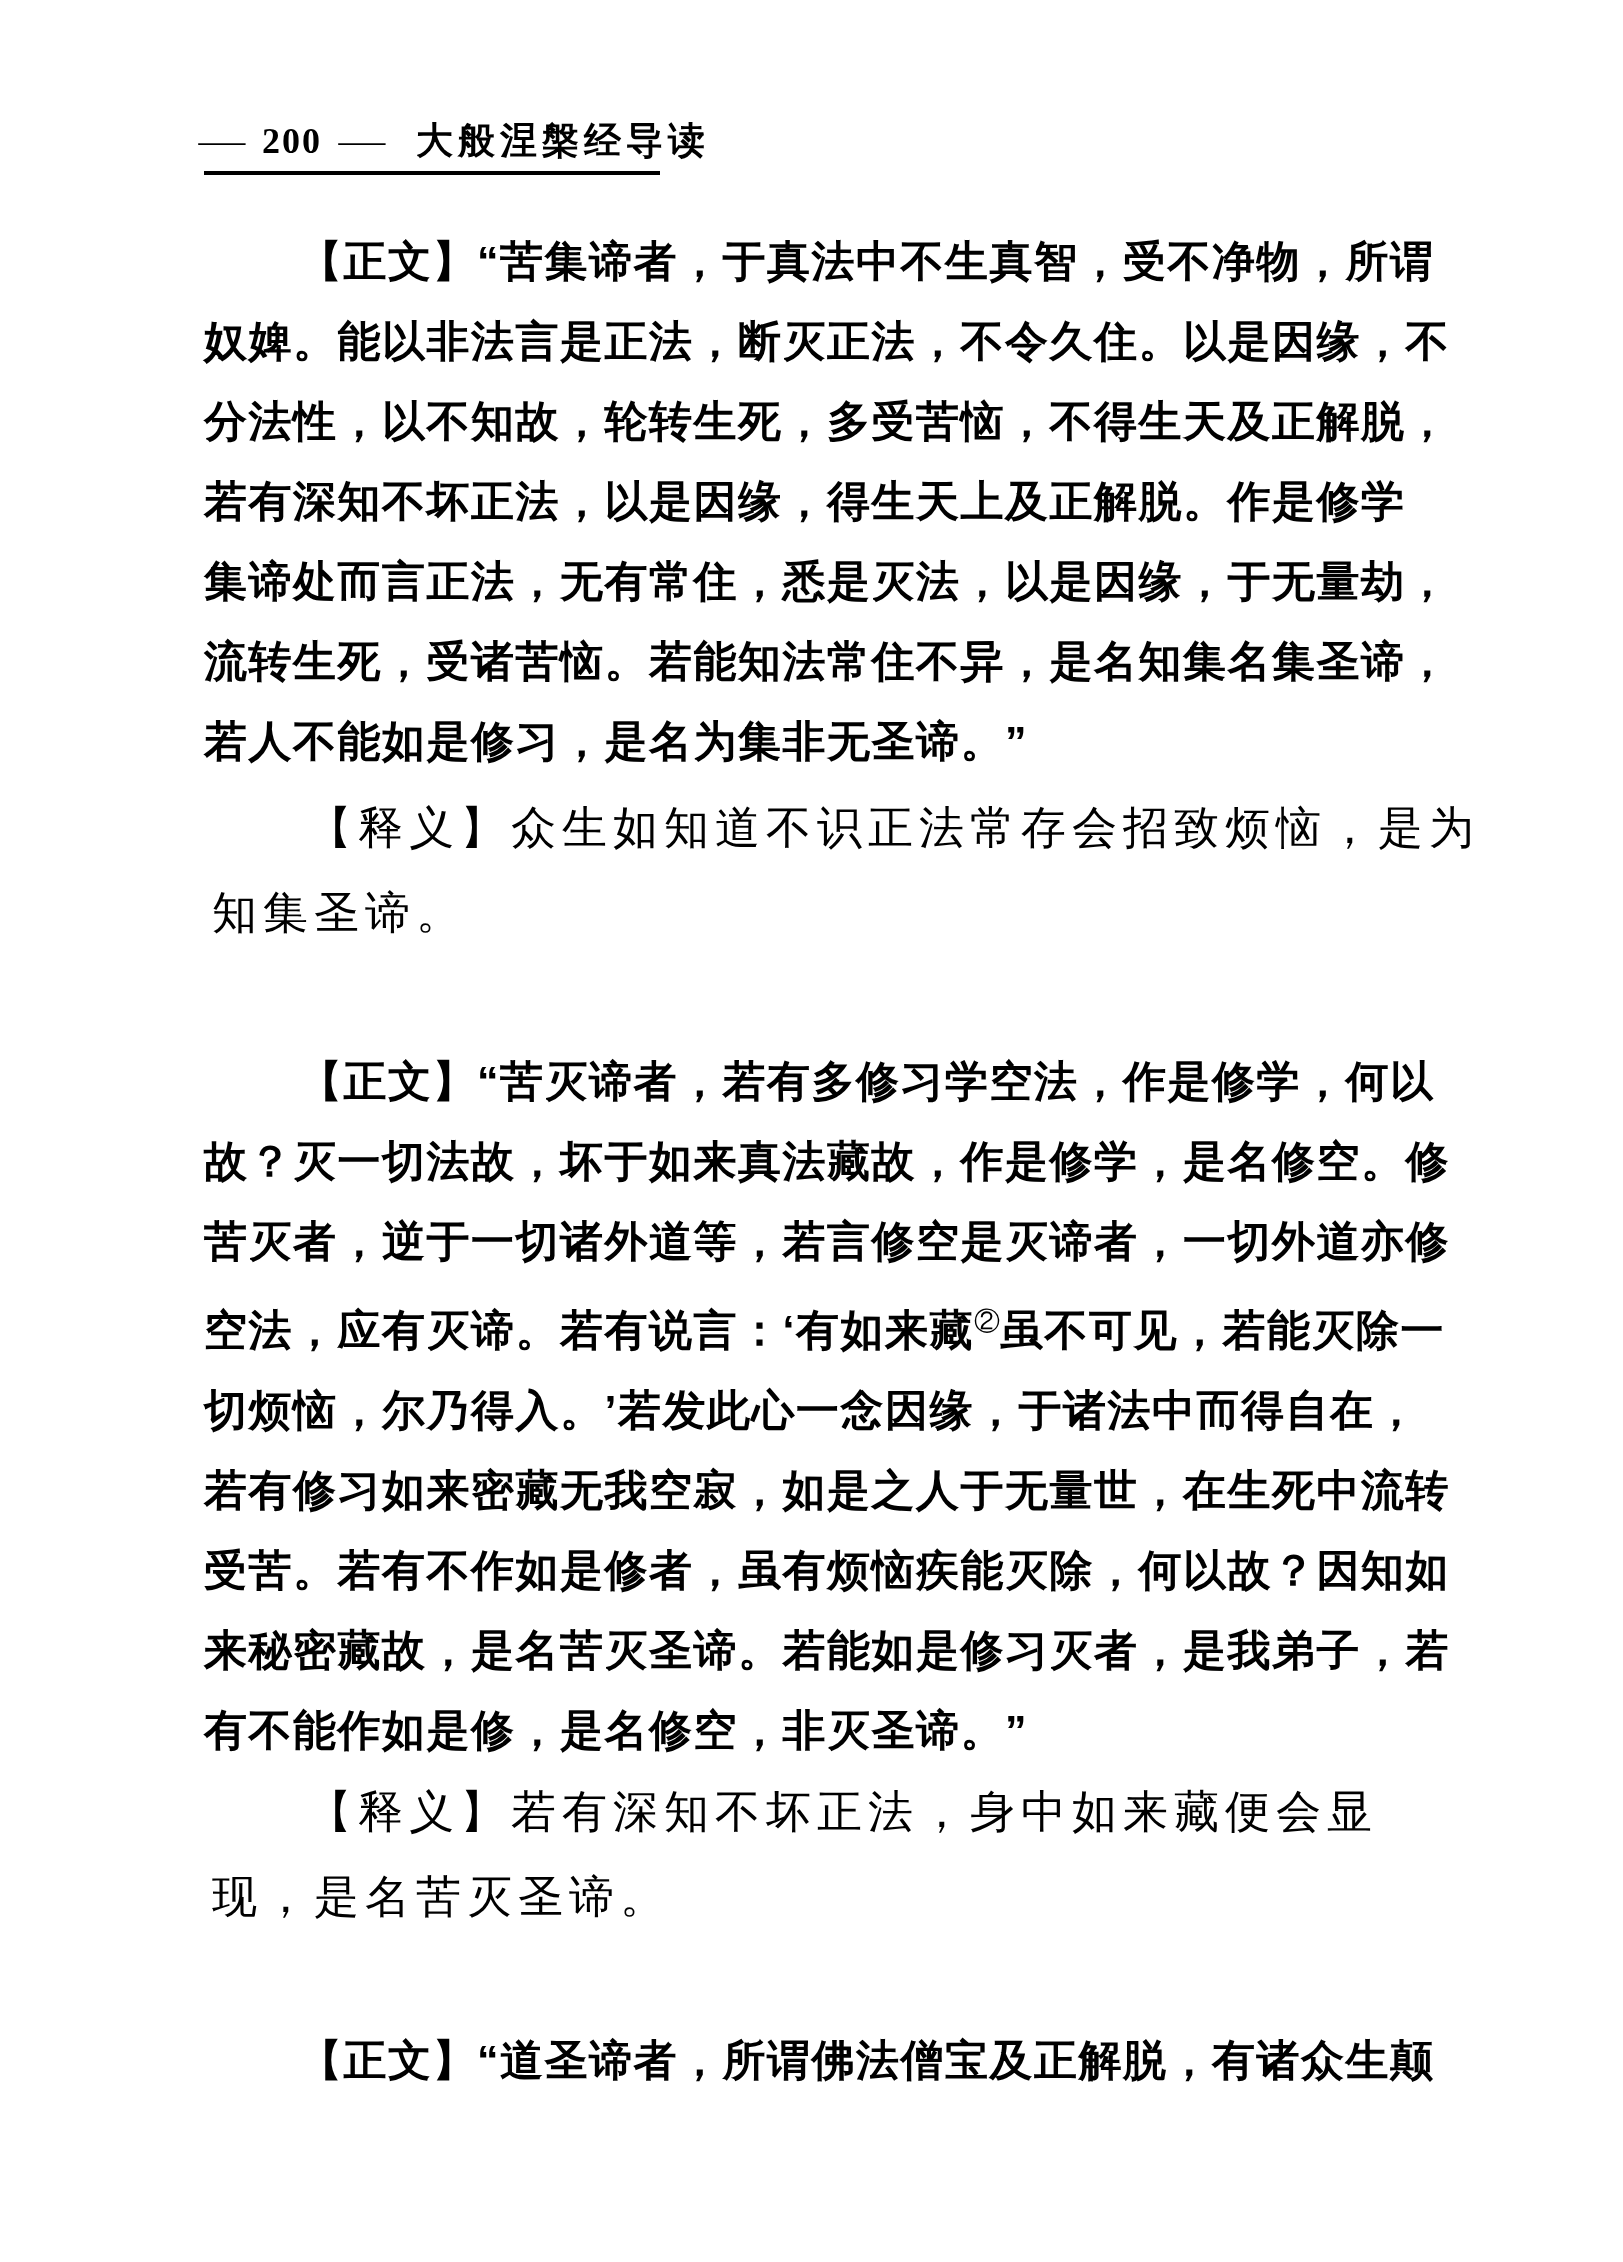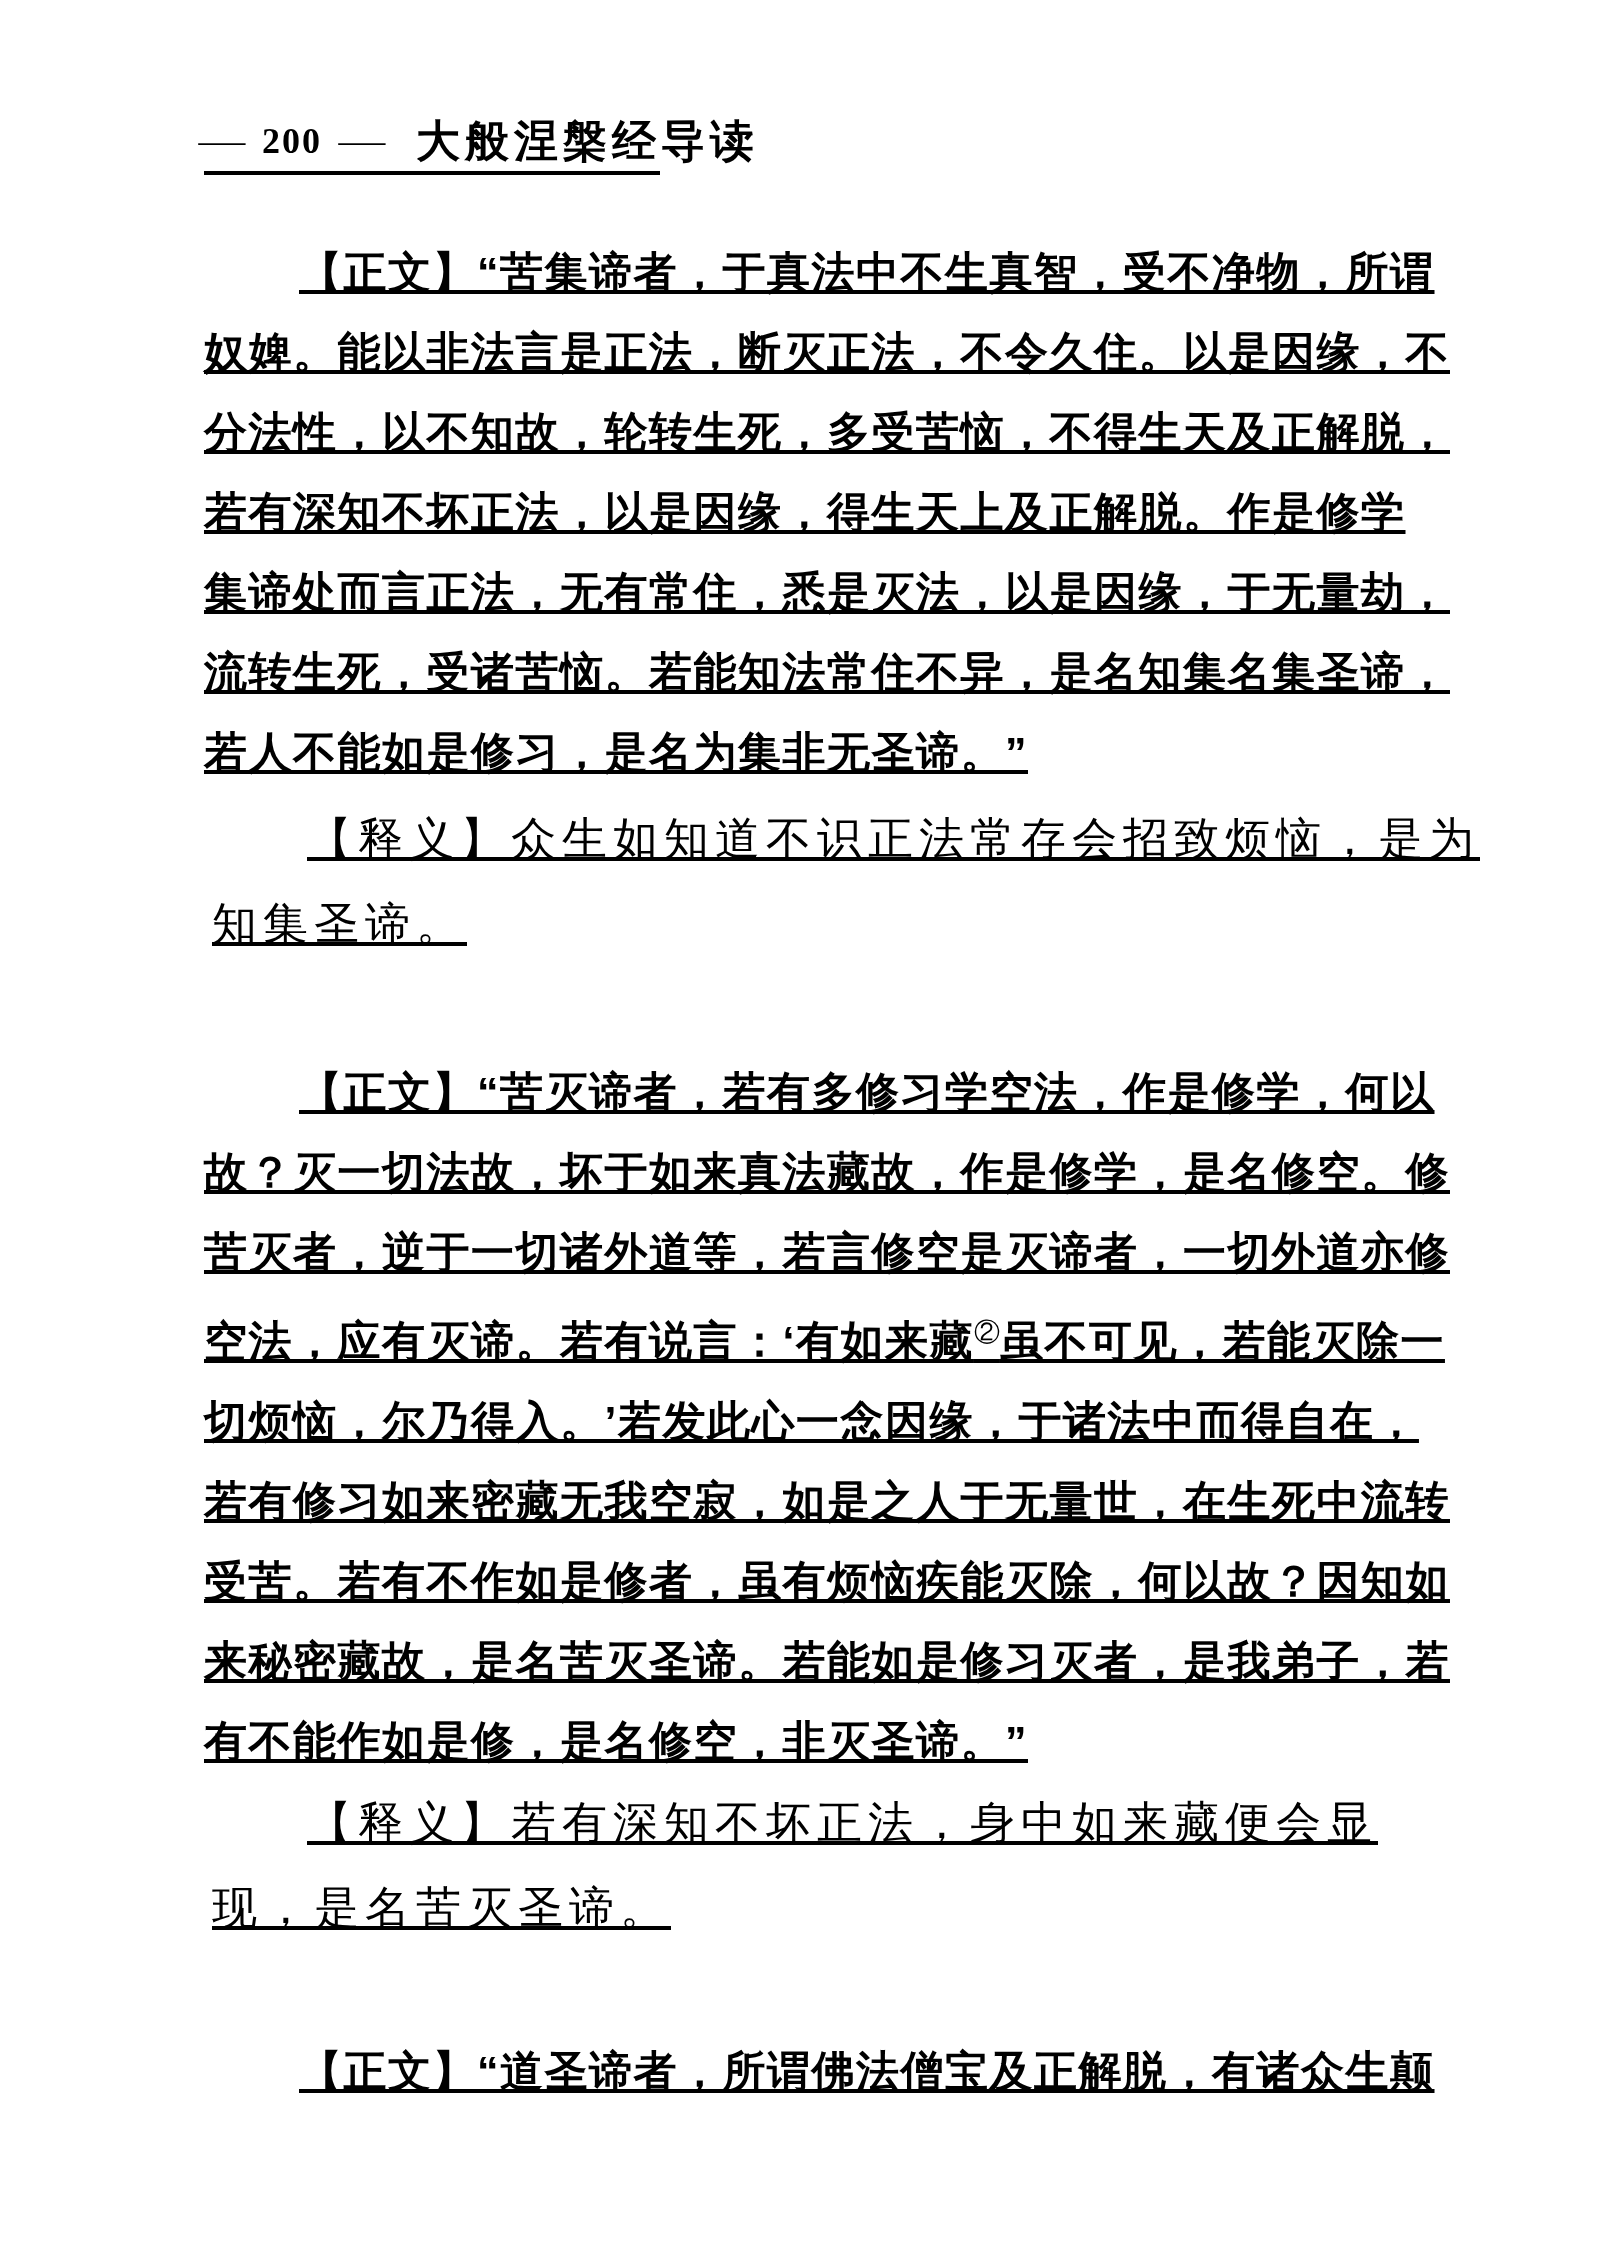--- a/index.html
+++ b/index.html
@@ -33,40 +33,39 @@
   .running-head .dash {
     font-family: "Liberation Serif", serif;
     font-weight: 400;
     transform: scaleX(1.3);
   }
   .running-head .page-num {
     letter-spacing: 2px;
   }
   .running-head .book-title {
     font-family: "Liberation Sans", sans-serif;
-    font-size: 44px;
+    font-size: 37px;
     font-weight: 700;
     letter-spacing: 5px;
     margin-left: 14px;
   }
   .header-rule {
     position: absolute;
     left: 204px;
     top: 171px;
     width: 456px;
     height: 4px;
     background: #000000;
   }
   
   .page-body {
     position: absolute;
     left: 204px;
-    top: 232px;
+    top: 221px;
     width: 1294px;
-    text-decoration: underline;
   }
   .para { margin: 0; }
   .para .line {
     white-space: nowrap;
   }
   .para .line:first-child {
     padding-left: 95px;
   }
   .para.zhengwen .line {
     font-family: "Liberation Sans", sans-serif;

